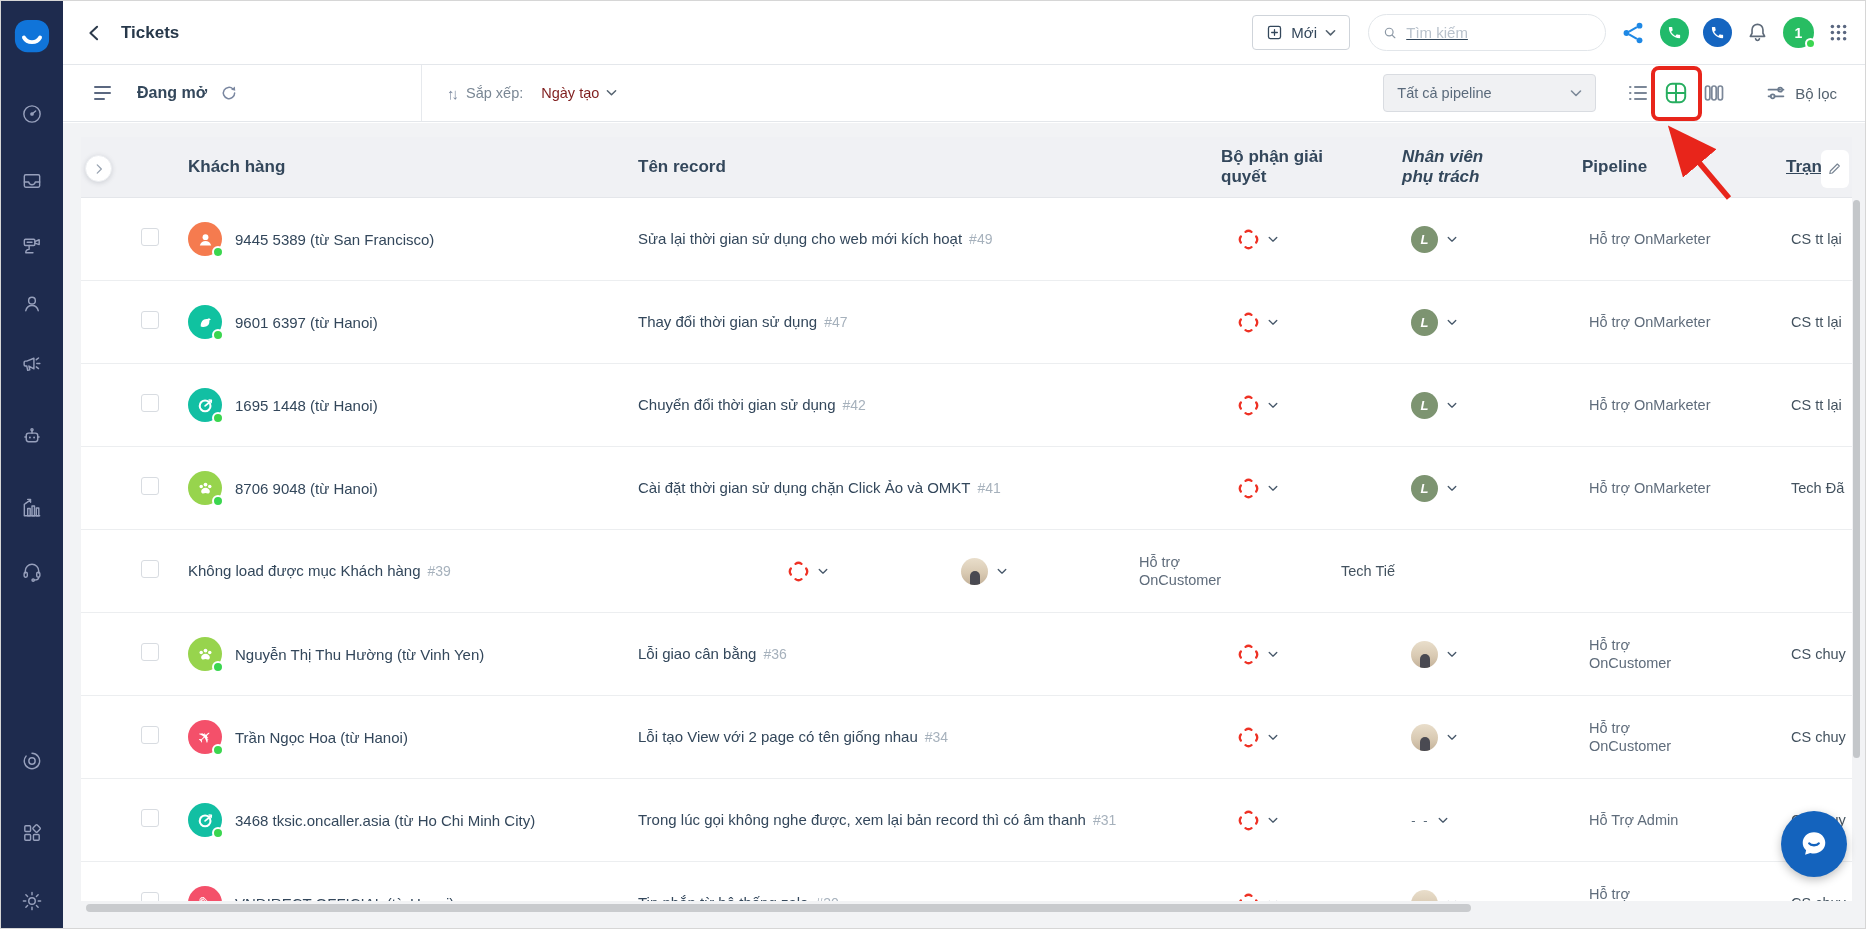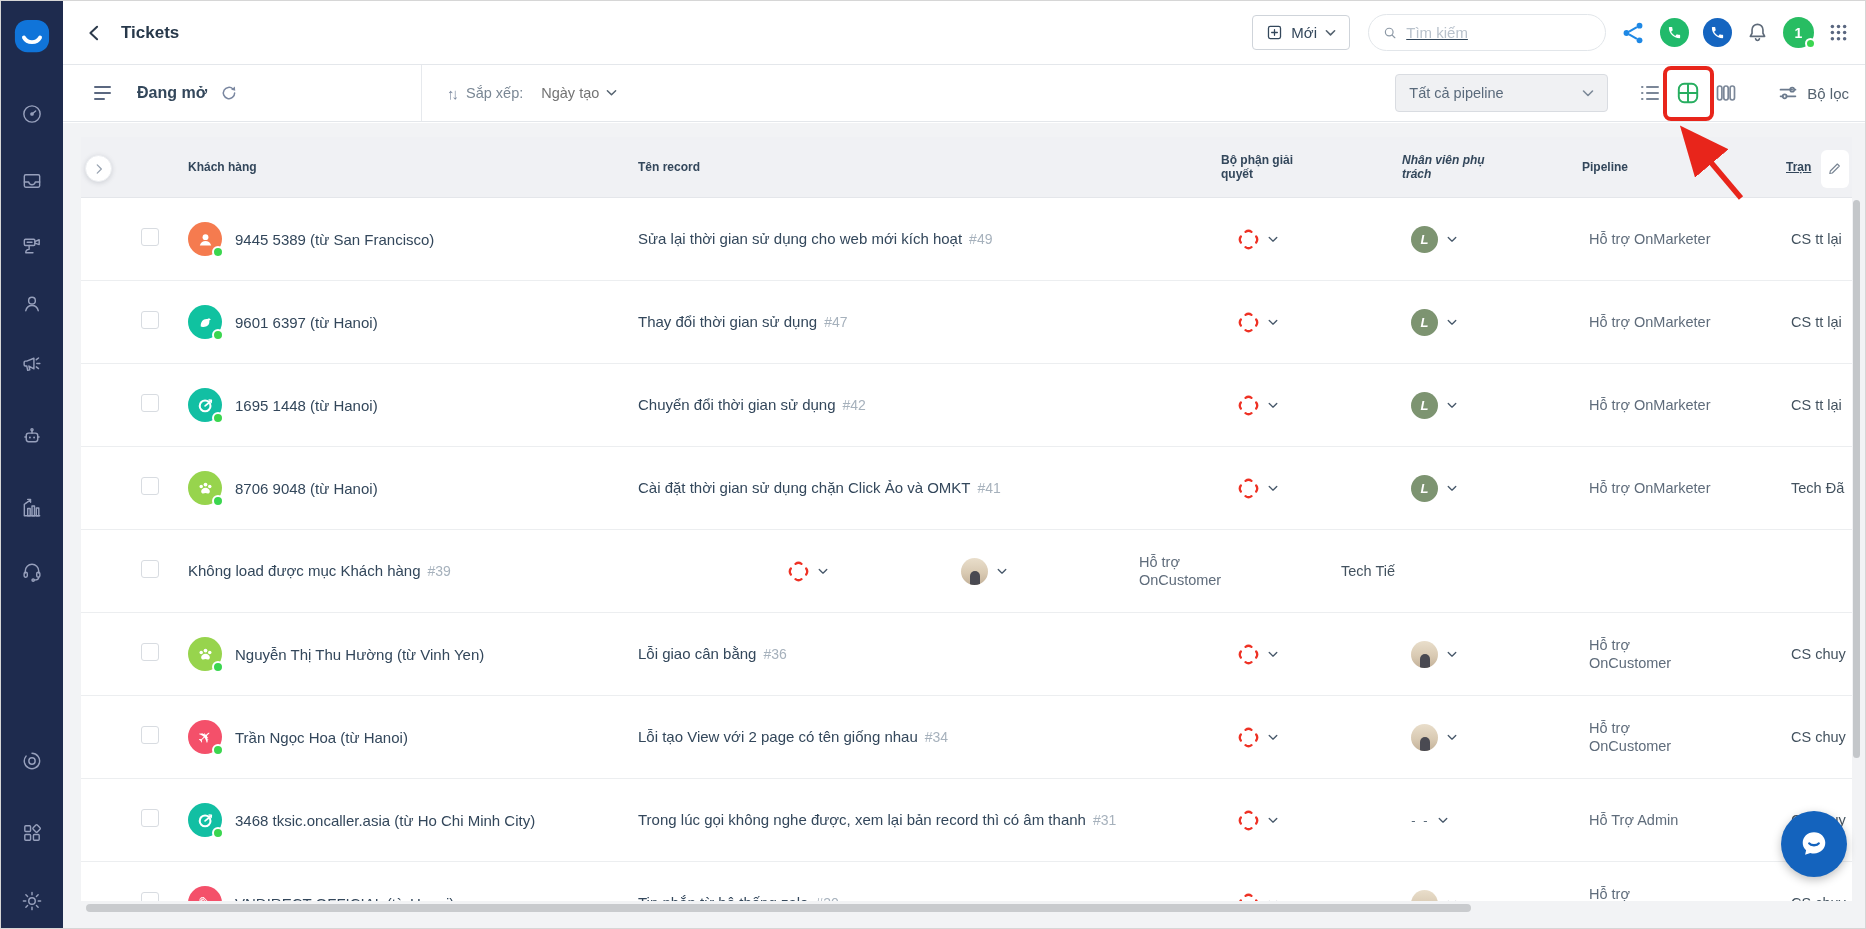--- a/index.html
+++ b/index.html
@@ -30,36 +30,36 @@
   
   .toolbar { position:relative; height:57px; background:#fff; border-bottom:1px solid #e4e7eb; display:flex; align-items:center; }
   .menu-ico { margin-left:31px; display:flex; flex-direction:column; gap:3.5px; cursor:pointer; }
   .menu-ico i { display:block; height:2.6px; border-radius:2px; background:#5b6880; }
   .view-name { margin-left:26px; font-size:16px; font-weight:700; color:#33475b; }
   .refresh { margin-left:13px; cursor:pointer; display:flex; }
   .tb-divider { position:absolute; left:358px; top:0; width:1px; height:100%; background:#e6e9ed; }
   .sort-grp { position:absolute; left:384px; display:flex; align-items:center; }
   .sort-arrows { font-size:15px; color:#7e8ba0; letter-spacing:-3px; }
   .sort-label { margin-left:10px; font-size:14.5px; color:#7a8794; }
-  .sort-value { margin-left:18px; font-size:14.5px; color:#737373; cursor:pointer; display:flex; align-items:center; gap:7px; }
-  .tbar-right { position:absolute; right:16px; display:flex; align-items:center; }
+  .sort-value { margin-left:18px; font-size:14.5px; color:#7f1d1d; cursor:pointer; display:flex; align-items:center; gap:7px; }
+  .tbar-right { position:absolute; right:28px; display:flex; align-items:center; }
   .pipe-select { width:213px; height:38px; background:#f0f1f3; border:1px solid #d9dce1; border-radius:4px; display:flex; align-items:center; padding:0 13px; font-size:14.5px; color:#5a6a7b; cursor:pointer; }
   .pipe-select span { flex:1; }
   .view-ico { margin-left:13px; cursor:pointer; display:flex; position:relative; }
   .view-ico.first { margin-left:30px; }
   .grid-wrap { position:relative; }
   .red-box { position:absolute; left:-12px; top:-14px; width:51px; height:55px; border:4px solid #e8251b; border-radius:8px; pointer-events:none; z-index:40; }
   .red-arrow { position:absolute; left:-16px; top:40px; width:100px; height:95px; overflow:visible; pointer-events:none; z-index:40; }
   .filter-grp { margin-left:40px; display:flex; align-items:center; gap:9px; cursor:pointer; font-size:15px; color:#54626f; }
 
   
   .content { position:absolute; left:0; right:0; top:122px; bottom:0; background:#f2f3f5; }
   .tbl { position:absolute; left:18px; right:13px; top:14px; height:764px; overflow:hidden; }
   .trow { display:flex; align-items:center; }
-  .thead { height:61px; background:#f0f1f4; border-bottom:1px solid #e4e6ea; font-size:12px; font-weight:700; color:#33475b; }
+  .thead { height:61px; background:#f0f1f4; border-bottom:1px solid #e4e6ea; font-size:17px; font-weight:700; color:#33475b; }
   .tbody-row { height:83px; background:#fff; border-bottom:1px solid #eceef0; }
   .c-check  { flex:0 0 107px; padding-left:60px; }
   .c-cust   { flex:0 0 450px; display:flex; align-items:center; }
   .c-ticket { flex:0 0 520px; }
   .c-dept   { flex:0 0 165px; padding-left:80px; display:flex; align-items:center; }
   .c-assign { flex:0 0 180px; padding-left:88px; display:flex; align-items:center;font-style:italic; }
   .c-pipe   { flex:0 0 210px; padding-left:86px; }
   .c-status { flex:1 1 auto; padding-left:78px; white-space:nowrap; overflow:hidden; }
   .thead .c-dept   { padding-left:63px; }
   .thead .c-assign { padding-left:79px; }

